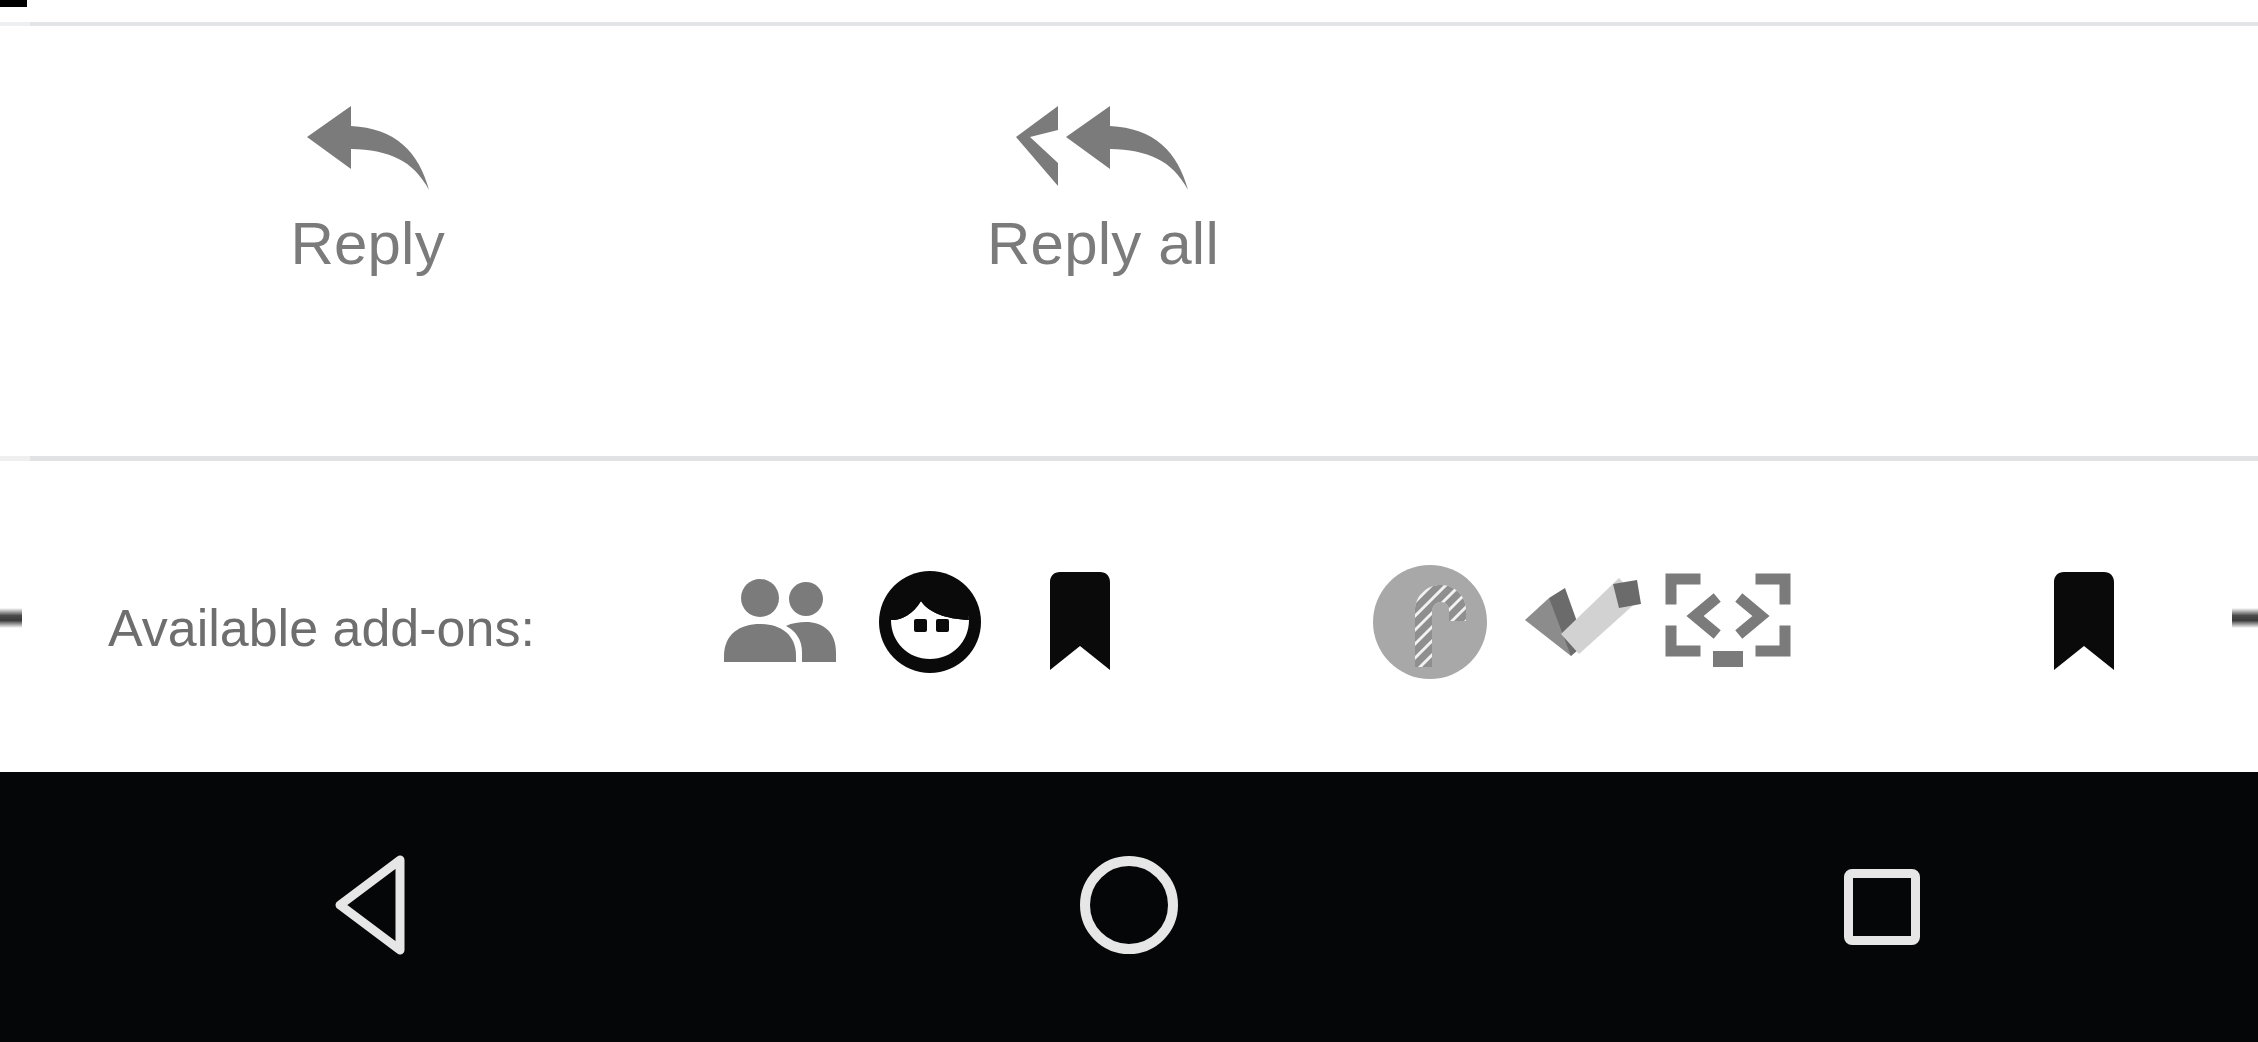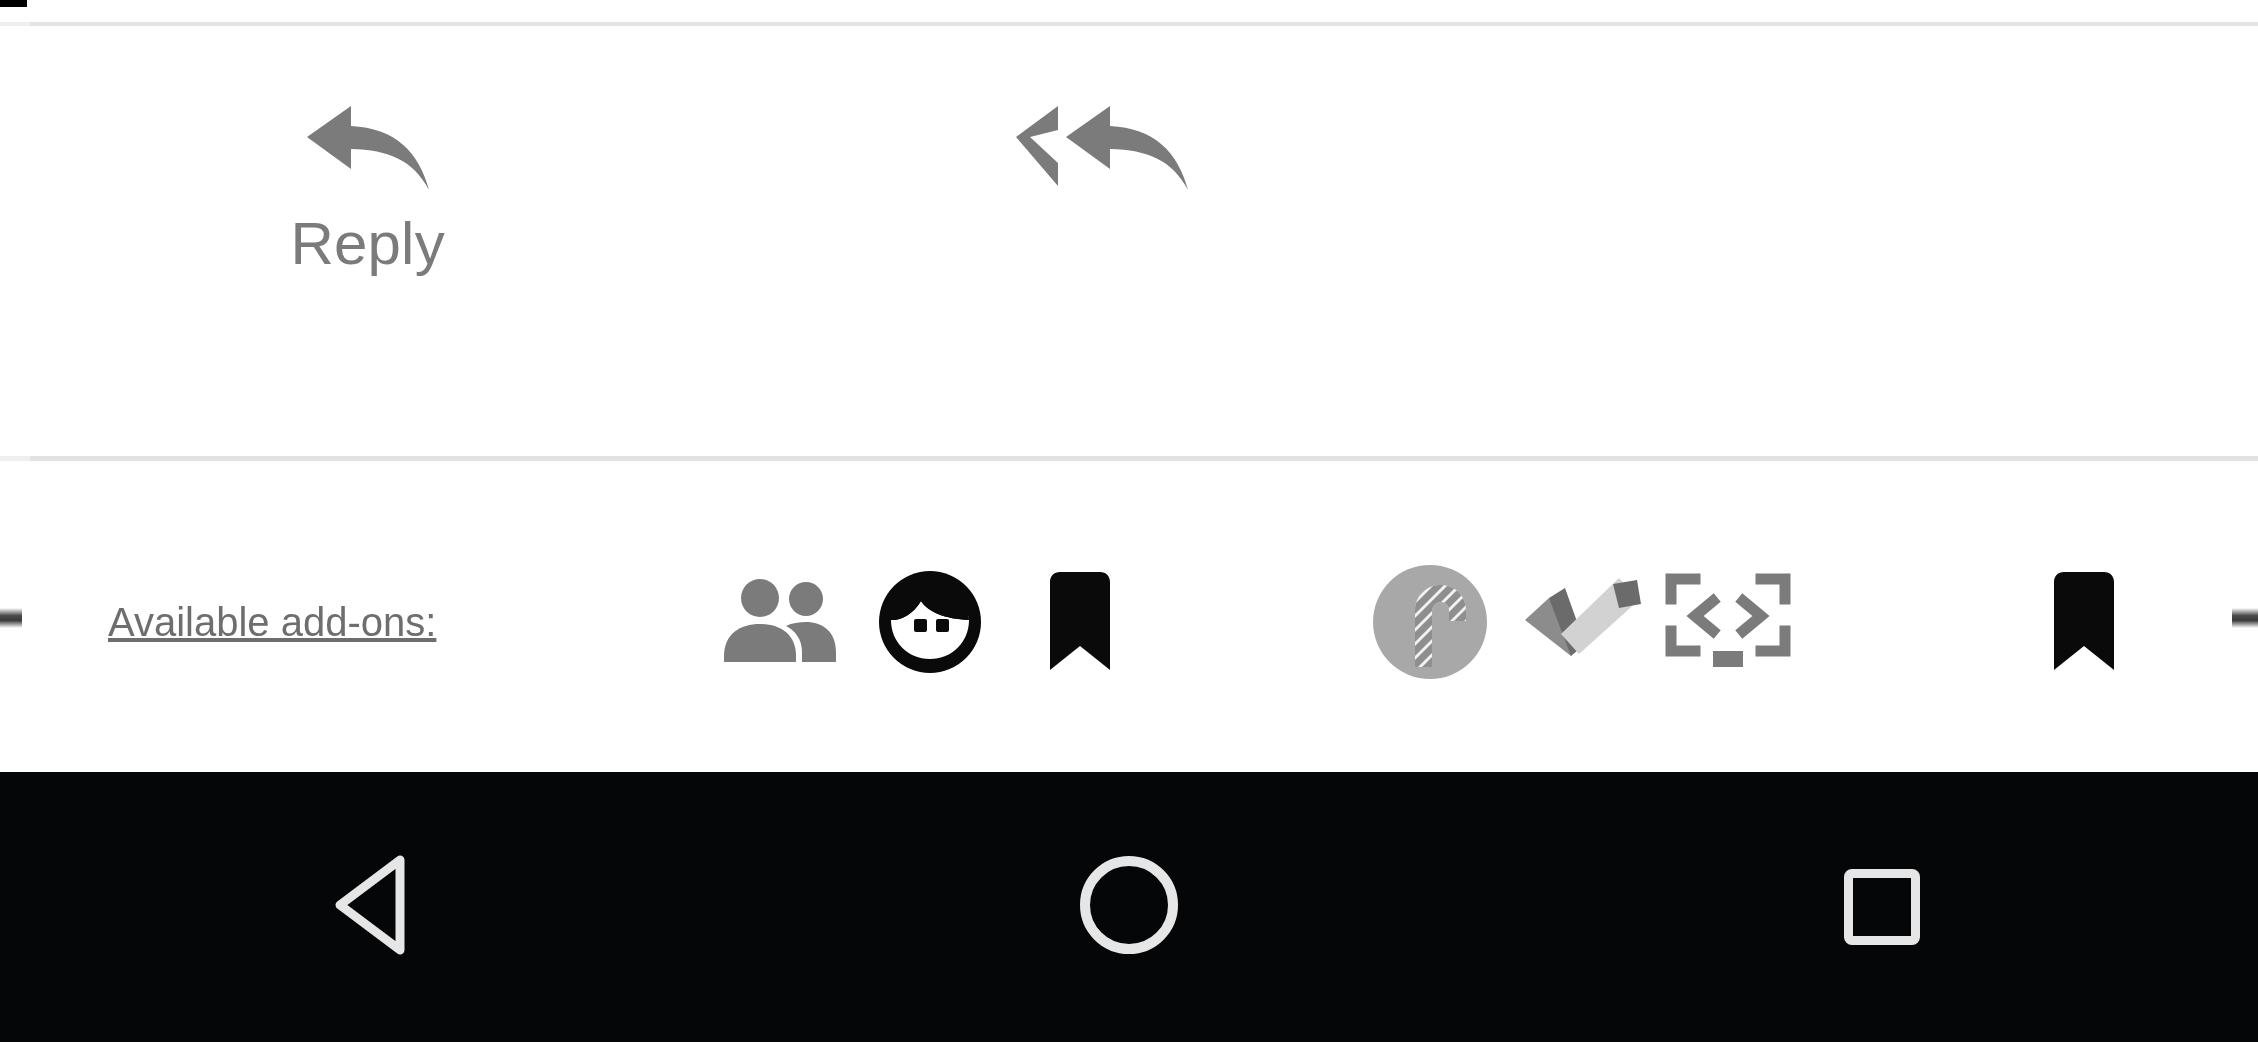--- a/index.html
+++ b/index.html
@@ -102,25 +102,24 @@
     left: 0;
     top: 461px;
     width: 2258px;
     height: 311px;
     background: #ffffff;
   }
   .addons-label {
     position: absolute;
     left: 108px;
     top: 141px;
-    font-size: 40px;
+    font-size: 52px;
     line-height: 1;
     color: #6e6e6e;
     white-space: nowrap;
-    text-decoration: underline;
   }
 
   
   .edge-nub {
     position: absolute;
     top: 147px;
     width: 22px;
     height: 20px;
     background: linear-gradient(to bottom, #ffffff 0%, #4a4a4a 38%, #3a3a3a 62%, #ffffff 100%);
   }
@@ -183,20 +182,21 @@
     <div class="action-label">Reply</div>
   </div>
 
   <div class="action-btn">
     <div class="action-icon">
       <svg width="178" height="92" viewBox="0 0 178 92" aria-hidden="true">
         <path d="M44 6 L44 30 L16 37 L44 63 L44 86 L2 37 Z" fill="#7b7b7b"></path>
         <path d="M96 6 L96 26 C140 28 164 52 174 90 C158 60 134 50 96 49 L96 69 L52 37 Z" fill="#7b7b7b"></path>
       </svg>
     </div>
+    <div class="action-label">Reply all</div>
   </div>
 
 
 </div>
 
 <div class="section-divider"></div>
 <div class="section-divider-left"></div>
 
 <div class="addons-strip">
 

